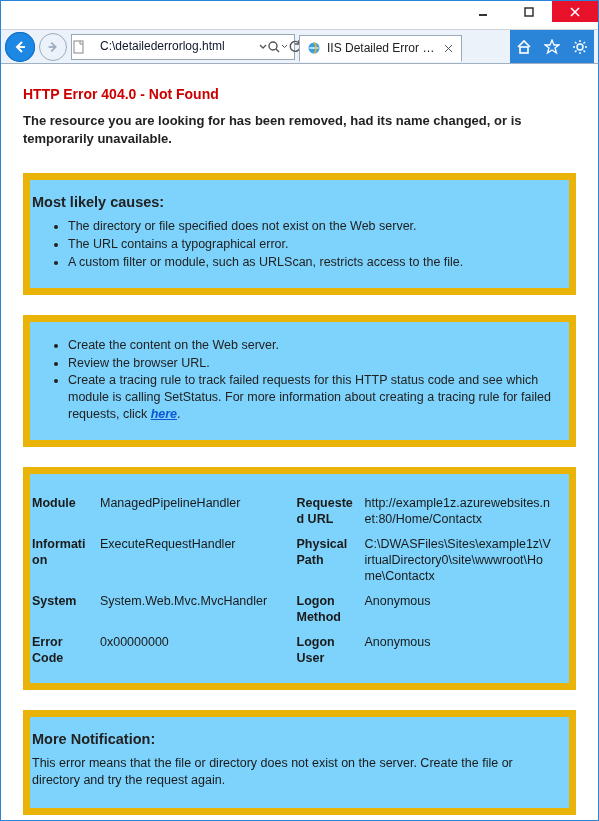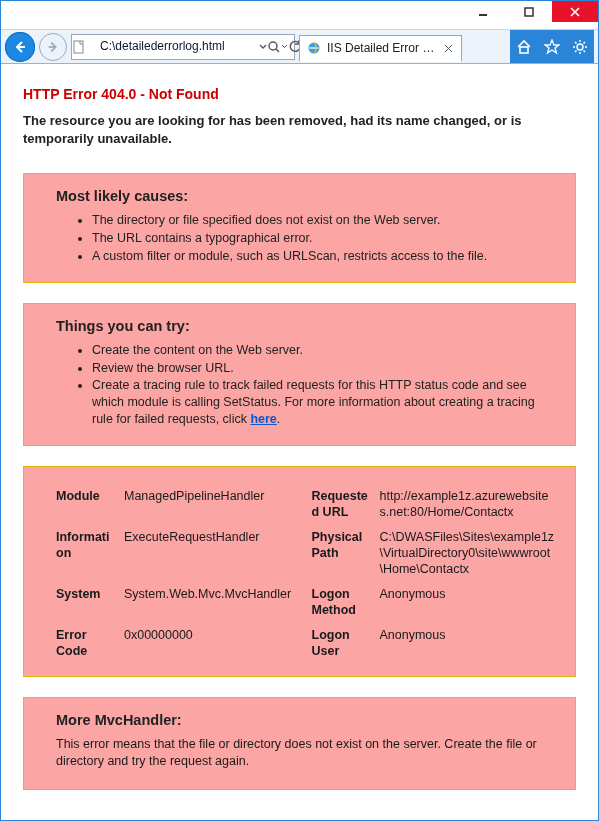--- a/index.html
+++ b/index.html
@@ -167,42 +167,42 @@
     margin: 0 0 10px 0;
   }
   .summary {
     font-size: 13px;
     font-weight: 700;
     color: #222;
     margin: 0 0 26px 0;
     line-height: 1.35;
   }
   .panel {
-    border: 1px solid #eab308;
-    padding: 14px 18px 16px 32px;
+    border: 7px solid #eab308;
+    padding: 14px 18px 16px 2px;
     margin: 12px 0 20px 0;
-    background: #fca5a5;
+    background: #7dd3fc;
   }
   .panel h2 {
     font-size: 14.5px;
     font-weight: 700;
     color: #222;
     margin: 0 0 8px 0;
   }
   .panel ul {
     margin: 0 0 0 20px;
     padding: 0 0 0 16px;
   }
   .panel li {
     font-size: 12.5px;
     color: #222;
     line-height: 1.35;
     margin: 1px 0;
   }
-  .panel a { color: #0b57d0; text-decoration: underline; font-weight:700; }
+  .panel a { color: #0b57d0; text-decoration: underline; font-weight:700;font-style:italic; }
   .detail-grid {
     display: grid;
     grid-template-columns: 58px 1fr 58px 1fr;
     column-gap: 10px;
     row-gap: 10px;
     font-size: 12.5px;
     margin-top: 8px;
     align-items: start;
   }
   .detail-grid .k {
@@ -350,21 +350,20 @@
     <div class="panel">
       <h2>Most likely causes:</h2>
       <ul>
         <li>The directory or file specified does not exist on the Web server.</li>
         <li>The URL contains a typographical error.</li>
         <li>A custom filter or module, such as URLScan, restricts access to the file.</li>
       </ul>
     </div>
 
     <div class="panel">
-      <h2>Things you can try:</h2>
       <ul>
         <li>Create the content on the Web server.</li>
         <li>Review the browser URL.</li>
         <li>
           <span>Create a tracing rule to track failed requests for this HTTP status code and see which module is calling SetStatus. For more information about creating a tracing rule for failed requests, click </span>
           <a href="#">here</a><span>.</span>
         </li>
       </ul>
     </div>
 
@@ -386,19 +385,19 @@
         <div class="v">Anonymous</div>
 
         <div class="k">Error Code</div>
         <div class="v">0x00000000</div>
         <div class="k">Logon User</div>
         <div class="v">Anonymous</div>
       </div>
     </div>
 
     <div class="panel moreinfo">
-      <h2>More MvcHandler:</h2>
+      <h2>More Notification:</h2>
       <p>This error means that the file or directory does not exist on the server. Create the file or directory and try the request again.</p>
 
     </div>
   </div>
 
 </div>
 
 </body></html>

